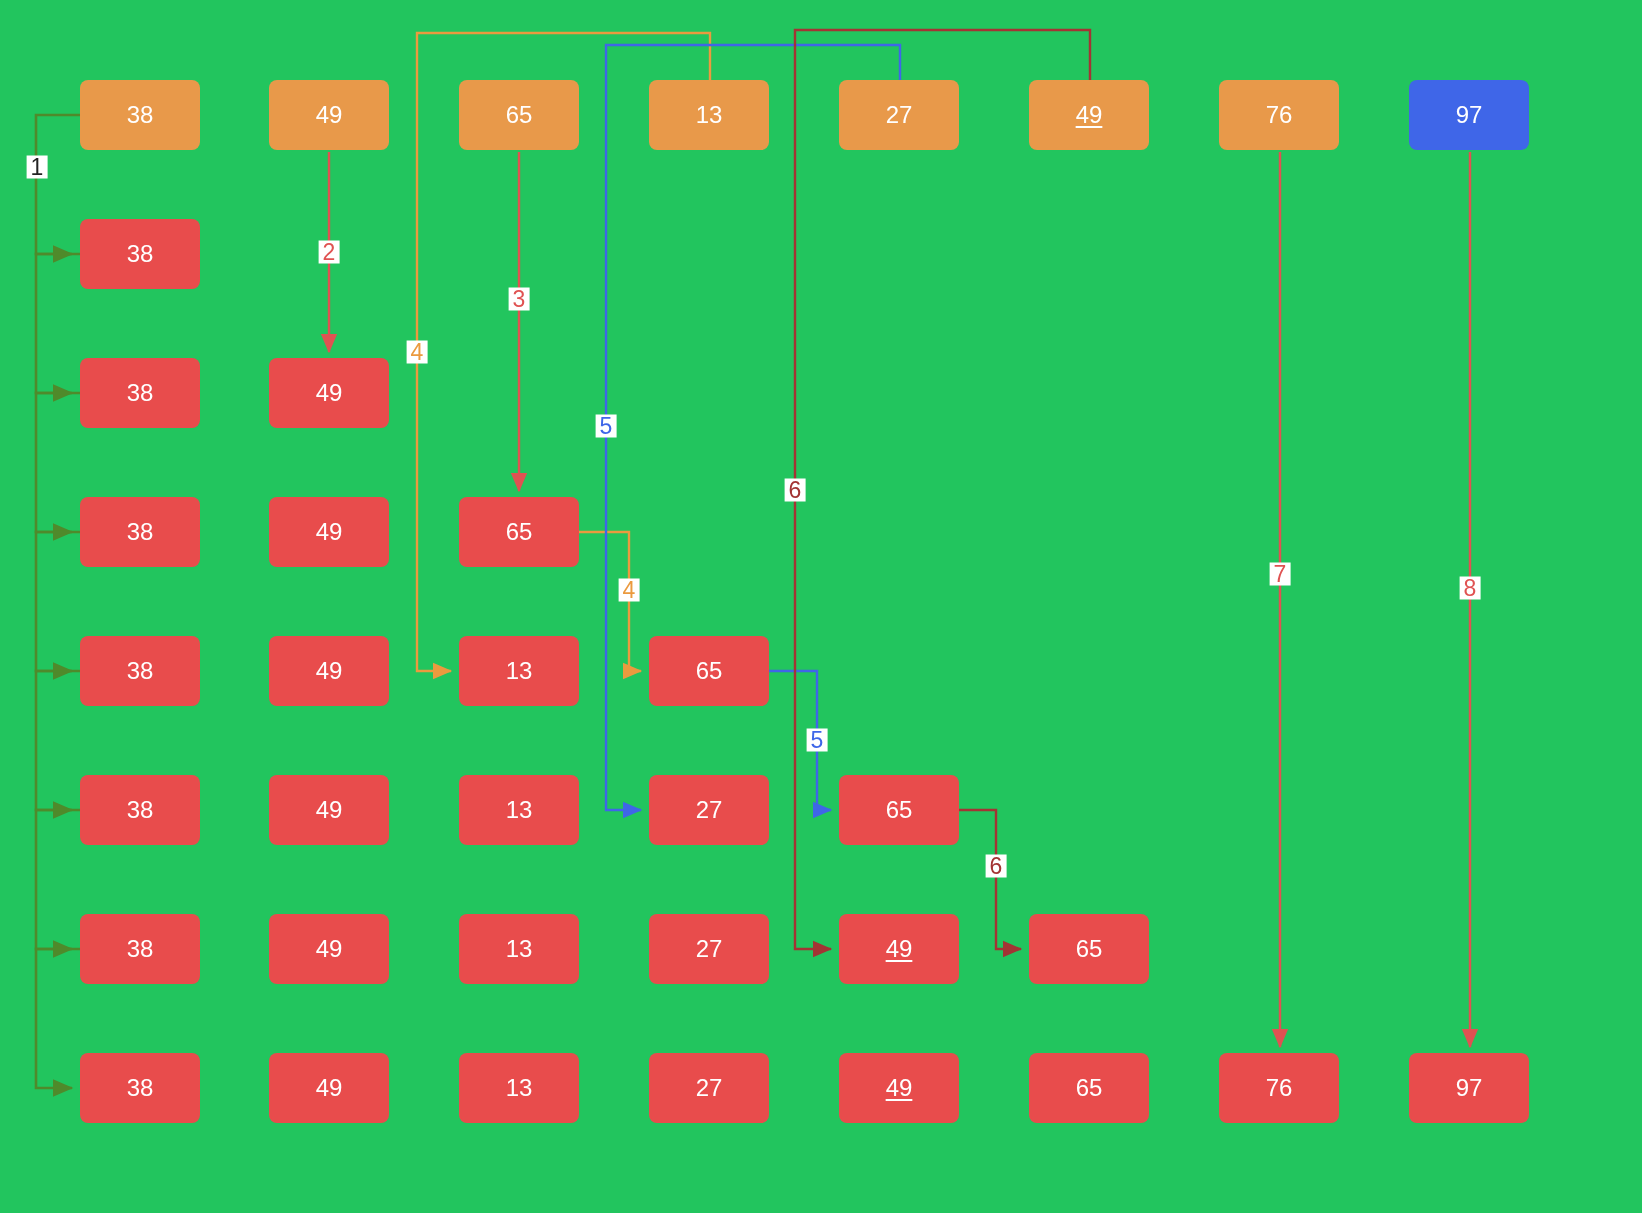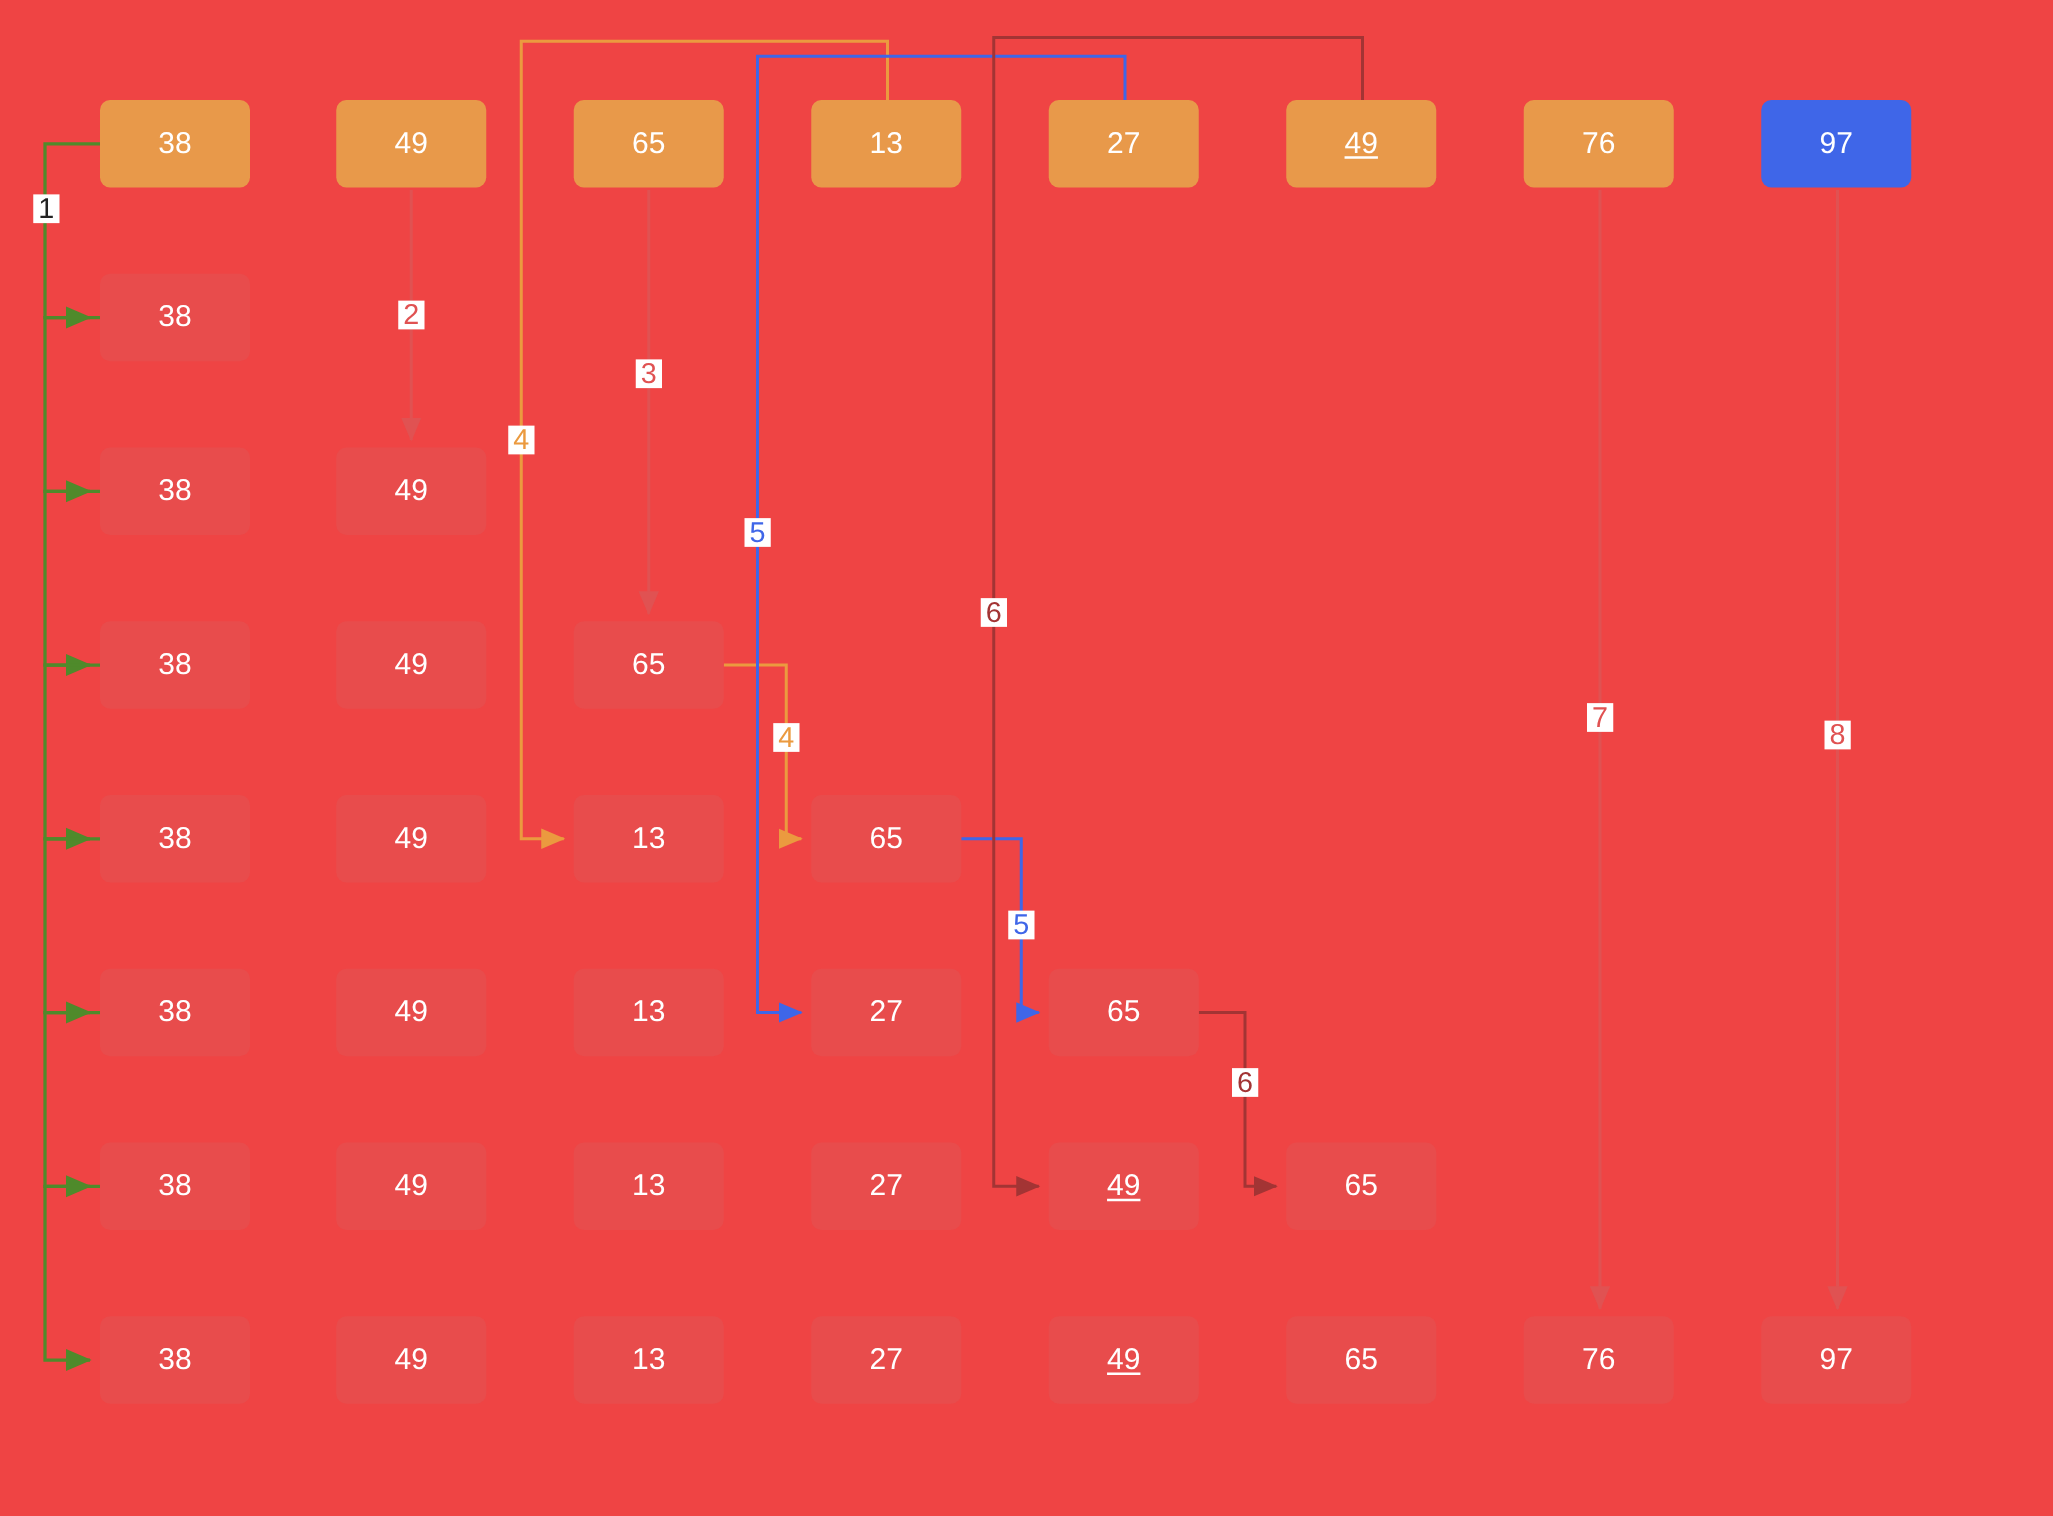--- a/index.html
+++ b/index.html
@@ -8,21 +8,21 @@
     padding: 0;
     background: #ffffff;
   }
   body {
     font-family: "Liberation Sans", sans-serif;
   }
   #stage {
     position: relative;
     width: 1642px;
     height: 1213px;
-    background: #ef4444;
+    background: #22c55e;
     overflow: hidden;
   }
   #wires {
     position: absolute;
     left: 0;
     top: 0;
     width: 1642px;
     height: 1213px;
     pointer-events: none;
   }

